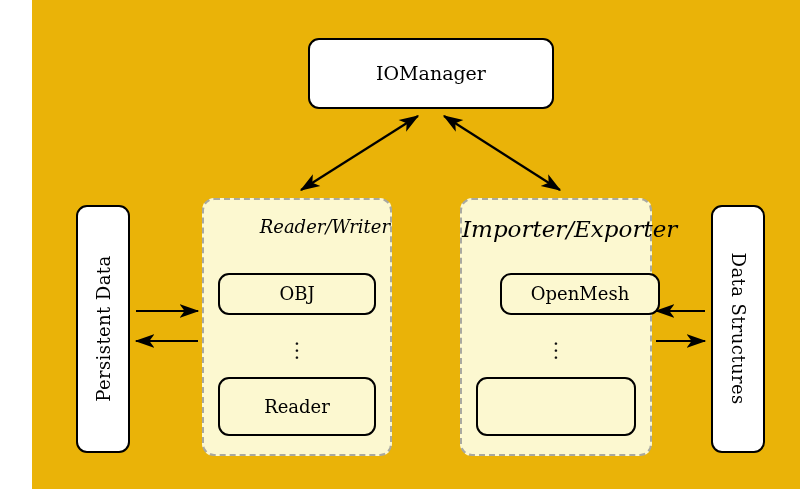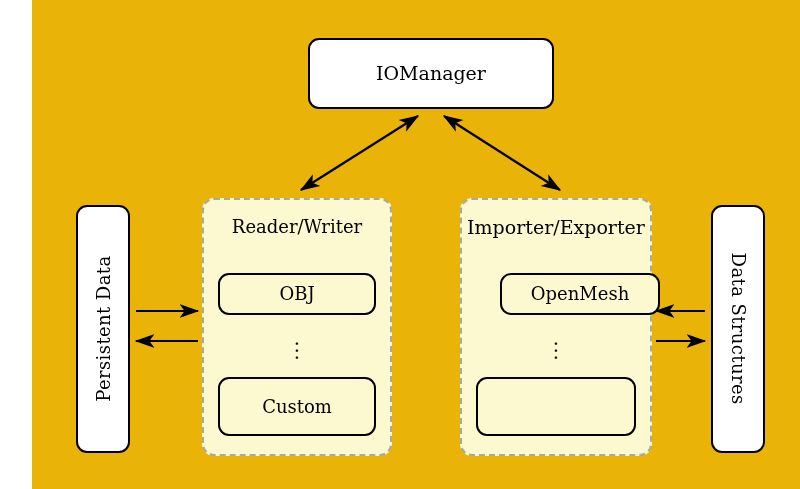--- a/index.html
+++ b/index.html
@@ -70,25 +70,26 @@
   .vtext.up   { transform: rotate(-90deg); }
   .vtext.down { transform: rotate(90deg); }
 
   #panel-reader  { left: 170px; top: 198px; width: 190px; height: 258px; }
   #panel-importer{ left: 428px; top: 198px; width: 192px; height: 258px; }
 
   .panel-title {
     position: absolute;
     top: 16px;
     left: 0; right: 0;
-    text-align: center;
+    text-align: right;
     font-size: 18px;
     white-space: nowrap;
+    font-style: italic;
   }
-  #panel-importer .panel-title { font-size: 19px; }
+  #panel-importer .panel-title { font-size: 23px; }
 
   .sub-box { font-size: 18px; }
 
   #box-obj        { left: 186px; top: 273px; width: 158px; height: 42px; justify-content: center; }
   #box-customfile { left: 186px; top: 377px; width: 158px; height: 59px; }
   #box-openmesh   { left: 468px; top: 273px; width: 160px; height: 42px; }
   #box-customdata { left: 444px; top: 377px; width: 160px; height: 59px; }
 
   .vdots {
     position: absolute;
@@ -159,21 +160,21 @@
   </div>
 
   <div class="vdots" id="dots-left">
     <span>.</span>
       <span>.</span>
       <span>.</span>
   </div>
 
   <div class="node yellow-box sub-box" id="box-customfile">
     <div>
-      <div>Custom</div>
+      <div>Reader</div>
     </div>
   </div>
 
   <div class="node yellow-panel" id="panel-importer">
     <div class="panel-title">Importer/Exporter</div>
   </div>
 
   <div class="node yellow-box sub-box" id="box-openmesh">
     <span>OpenMesh</span>
   </div>

